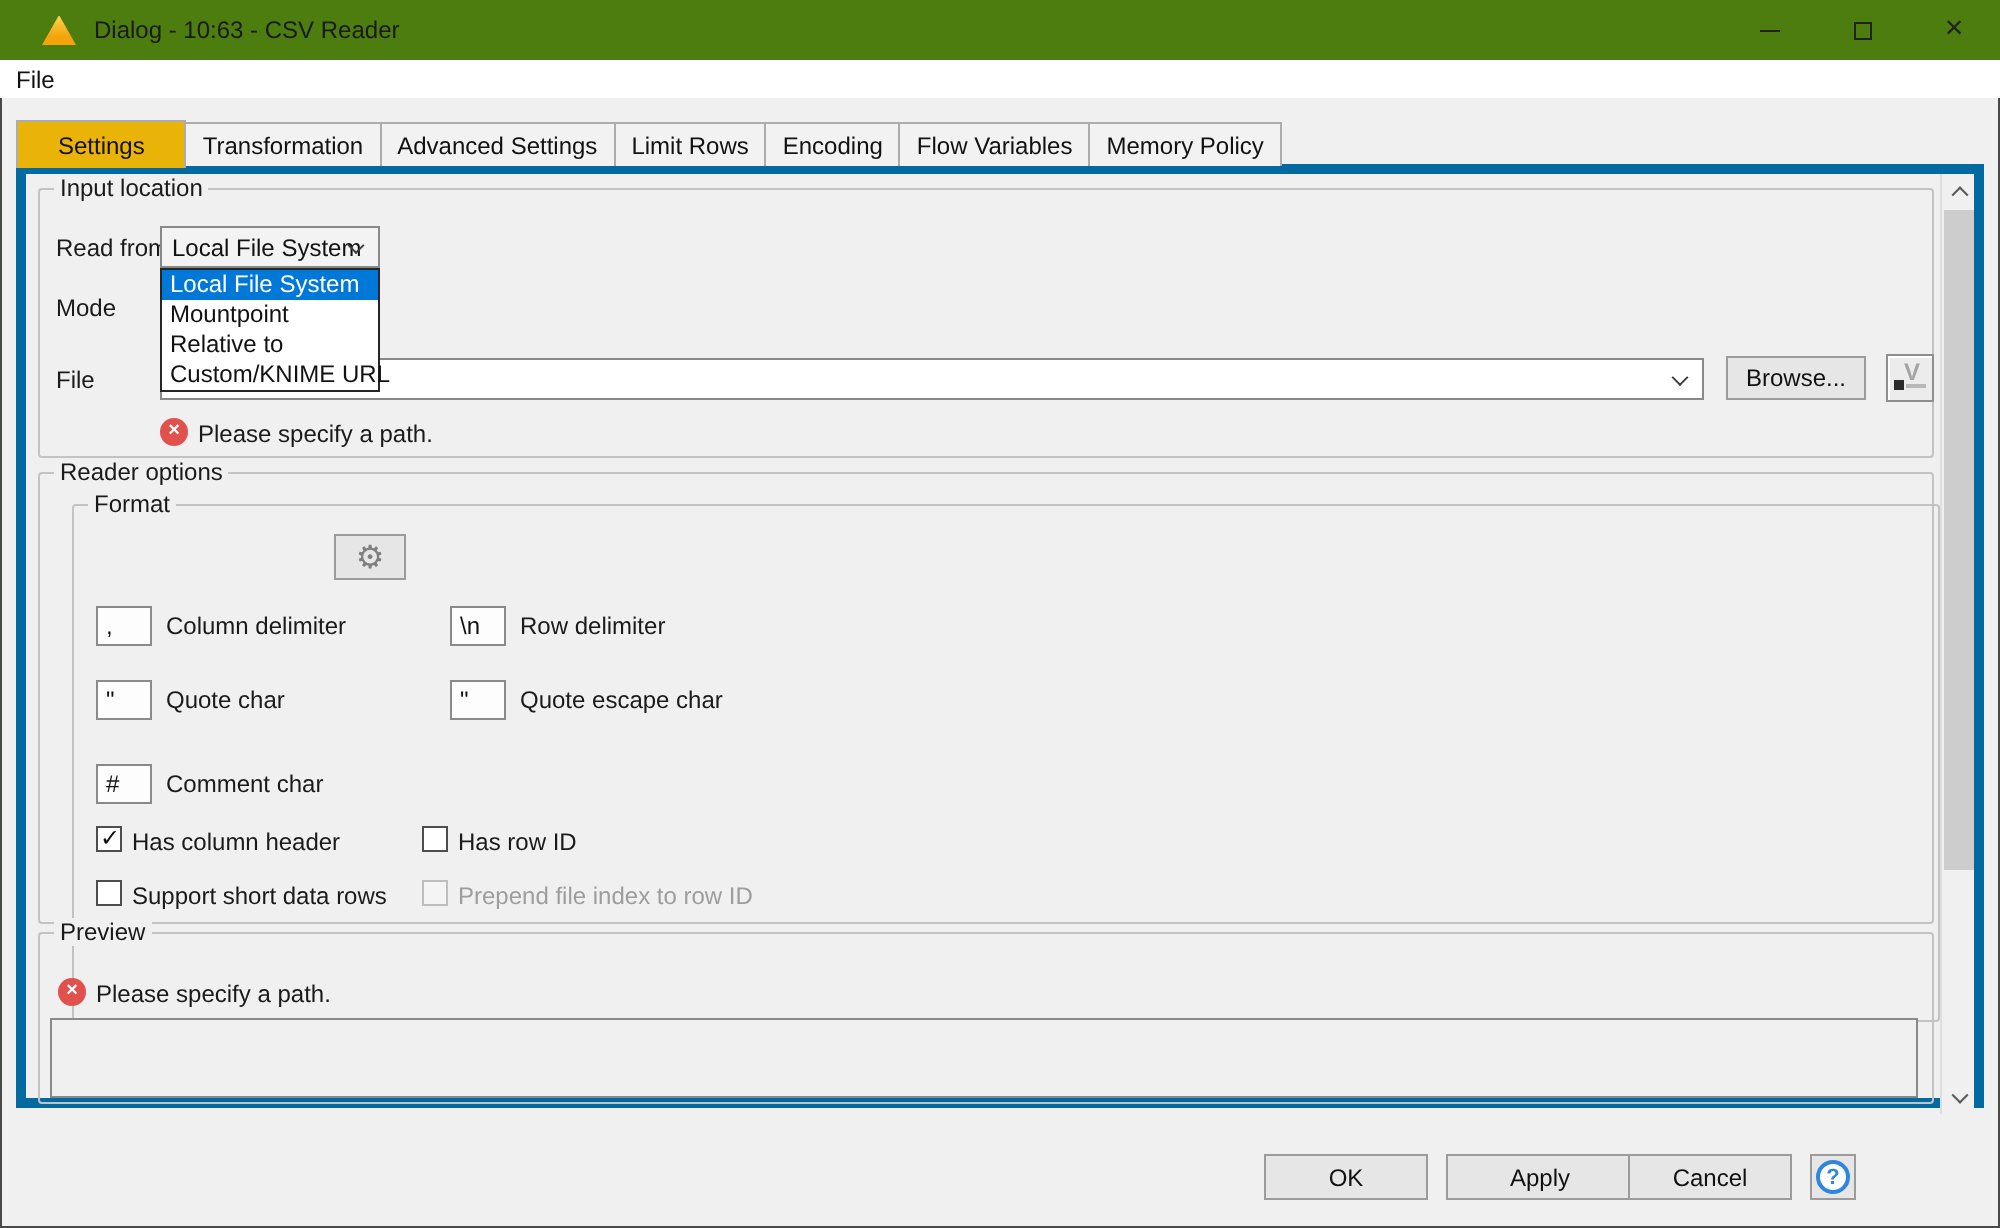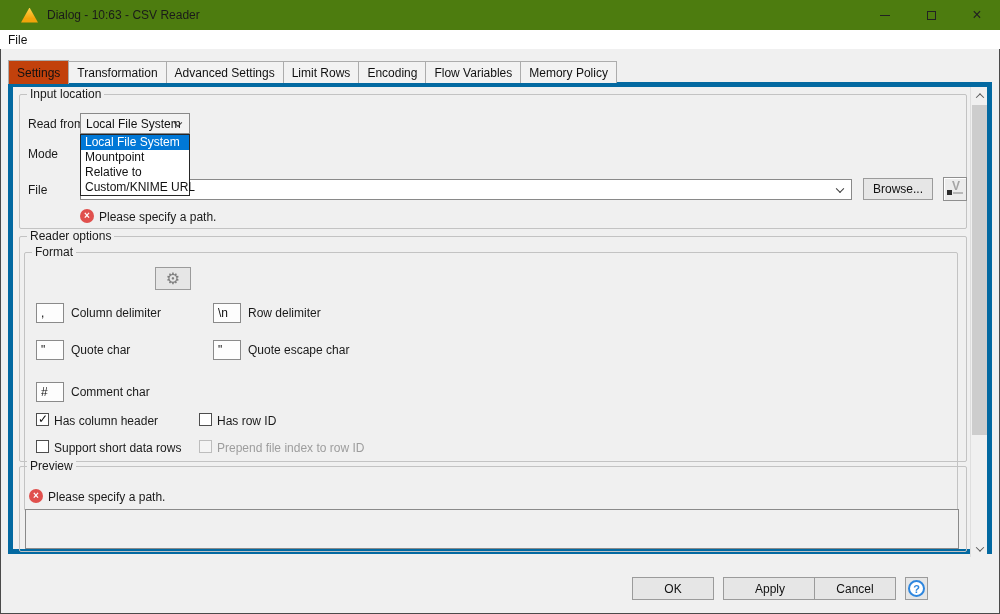--- a/index.html
+++ b/index.html
@@ -25,21 +25,21 @@
 
   
   .menubar { left:0; top:30px; width:100%; height:19px; background:#fff; display:flex; align-items:center; }
   .menu-item { padding:0 8px; font-size:12px; }
 
   
   .tabstrip { left:8px; top:60px; display:flex; align-items:flex-end; z-index:3; }
   .tab { border:1px solid #acacac; border-bottom:none; background:#f2f2f2;
     padding:4px 8px 3px; font-size:12px; margin-left:-1px; white-space:nowrap; position:relative; }
   .tab:first-child { margin-left:0; }
-  .tab.active { background:#c2410c; padding:5px 8px 4px; margin-bottom:-1px; z-index:4; }
+  .tab.active { background:#eab308; padding:5px 20px 4px; margin-bottom:-1px; z-index:4; }
 
   
   .panel { left:8px; top:82px; width:984px; height:472px; background:#f0f0f0; border:5px solid #0369a1; }
 
   
   .group { position:absolute; border:1px solid #c3c3c3; border-radius:2px; }
   .legend { position:absolute; top:-8px; left:7px; background:#f0f0f0; padding:0 3px; font-size:12px; color:#1a1a1a; }
 
   .lbl { position:absolute; font-size:12px; color:#1a1a1a; white-space:nowrap; }
   .lbl.disabled { color:#9d9d9d; }
@@ -163,21 +163,21 @@
         <span class="fv-line"></span>
       </div>
 
       <div class="err-ico" style="left:60px; top:114px;">×</div>
       <div class="lbl" style="left:79px; top:115px;">Please specify a path.</div>
     </div>
 
     <div class="group" style="left:6px; top:149px; width:948px; height:226px;">
       <div class="legend">Reader options</div>
 
-      <div class="group" style="left:4px; top:15px; width:934px; height:259px;">
+      <div class="group" style="left:16px; top:15px; width:934px; height:259px;">
         <div class="legend">Format</div>
 
         <div class="btn" style="left:130px; top:14px; width:36px; height:23px;">
           <span class="gear-glyph">⚙</span>
         </div>
 
         <input class="char-input" style="left: 11px; top: 50px;" readonly="" value=",">
         <div class="lbl" style="left:46px; top:53px;">Column delimiter</div>
         <input class="char-input" style="left: 188px; top: 50px;" readonly="" value="\n">
         <div class="lbl" style="left:223px; top:53px;">Row delimiter</div>

